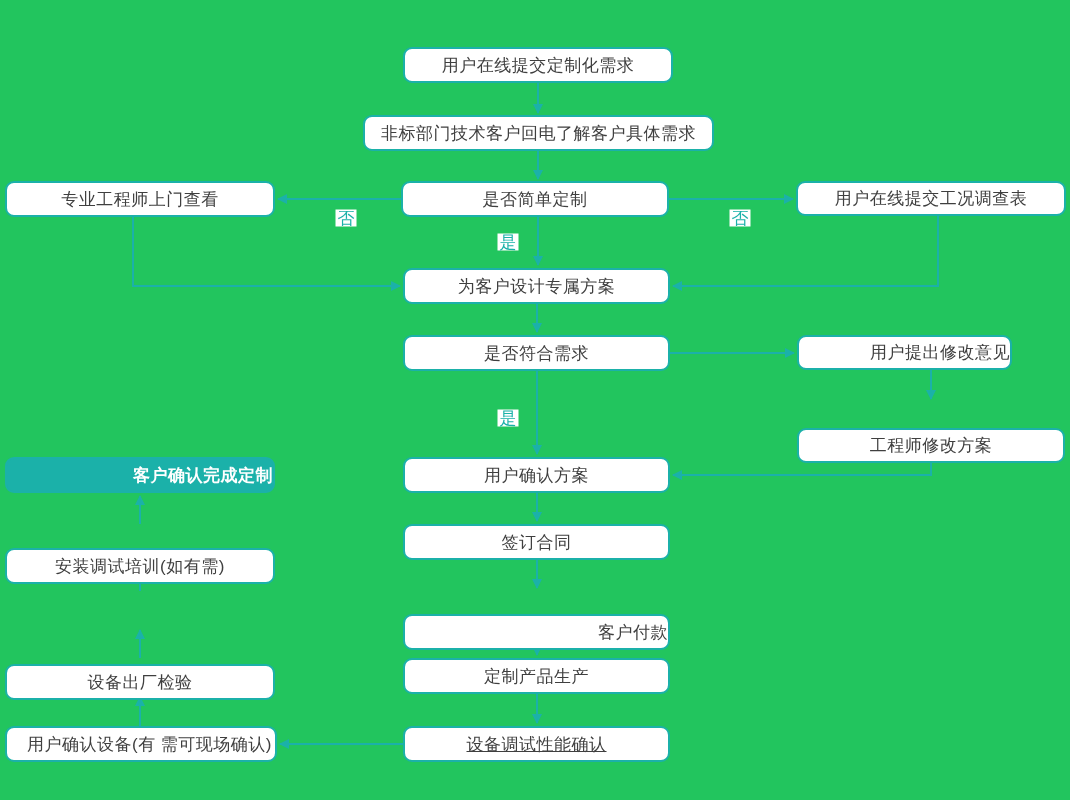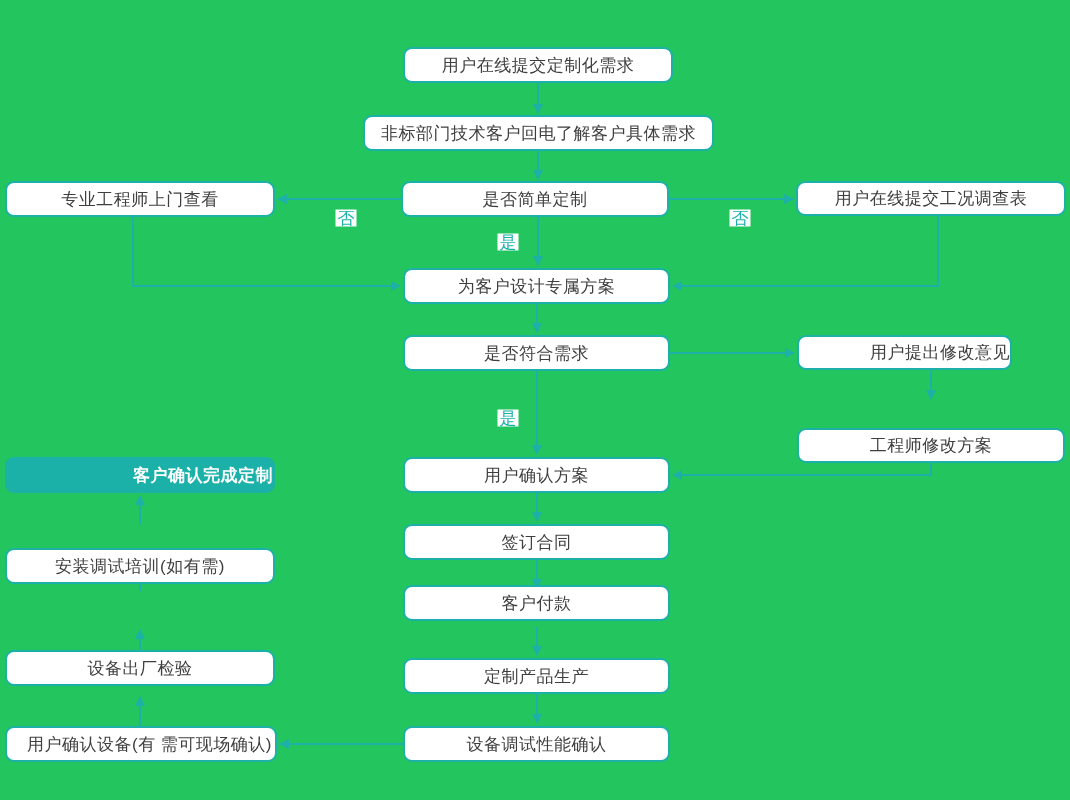--- a/index.html
+++ b/index.html
@@ -121,30 +121,30 @@
     </div>
   <div class="node filled" style="left:5px; top:457px; width:270px; height:36px;justify-content:flex-end;">
       <span>客户确认完成定制</span>
     </div>
   <div class="node" style="left:403px; top:524px; width:267px; height:36px;">
       <span>签订合同</span>
     </div>
   <div class="node" style="left:5px;   top:524px; width:270px; height:36px;margin-top:24px;">
       <span>安装调试培训(如有需)</span>
     </div>
-  <div class="node" style="left:403px; top:585px; width:267px; height:36px;">
+  <div class="node" style="left:403px; top:614px; width:267px; height:36px;justify-content:flex-end;">
       <span>客户付款</span>
     </div>
   <div class="node" style="left:403px; top:658px; width:267px; height:36px;">
       <span>定制产品生产</span>
     </div>
-  <div class="node" style="left:5px;   top:650px; width:270px; height:36px;">
+  <div class="node" style="left:5px;   top:664px; width:270px; height:36px;">
       <span>设备出厂检验</span>
     </div>
-  <div class="node" style="left:403px; top:726px; width:267px; height:36px;">
+  <div class="node" style="left:403px; top:726px; width:267px; height:36px;text-decoration:underline;">
       <span>设备调试性能确认</span>
     </div>
   <div class="node" style="left:5px;   top:726px; width:272px; height:36px;padding-left:17px;">
       <span>用户确认设备(有 需可现场确认)</span>
     </div>
 
   <div class="edge-label" style="left:346px; top:218px;">否</div>
   <div class="edge-label" style="left:740px; top:218px;">否</div>
   <div class="edge-label" style="left:508px; top:242px;">是</div>
   <div class="edge-label" style="left:508px; top:418px;">是</div>

